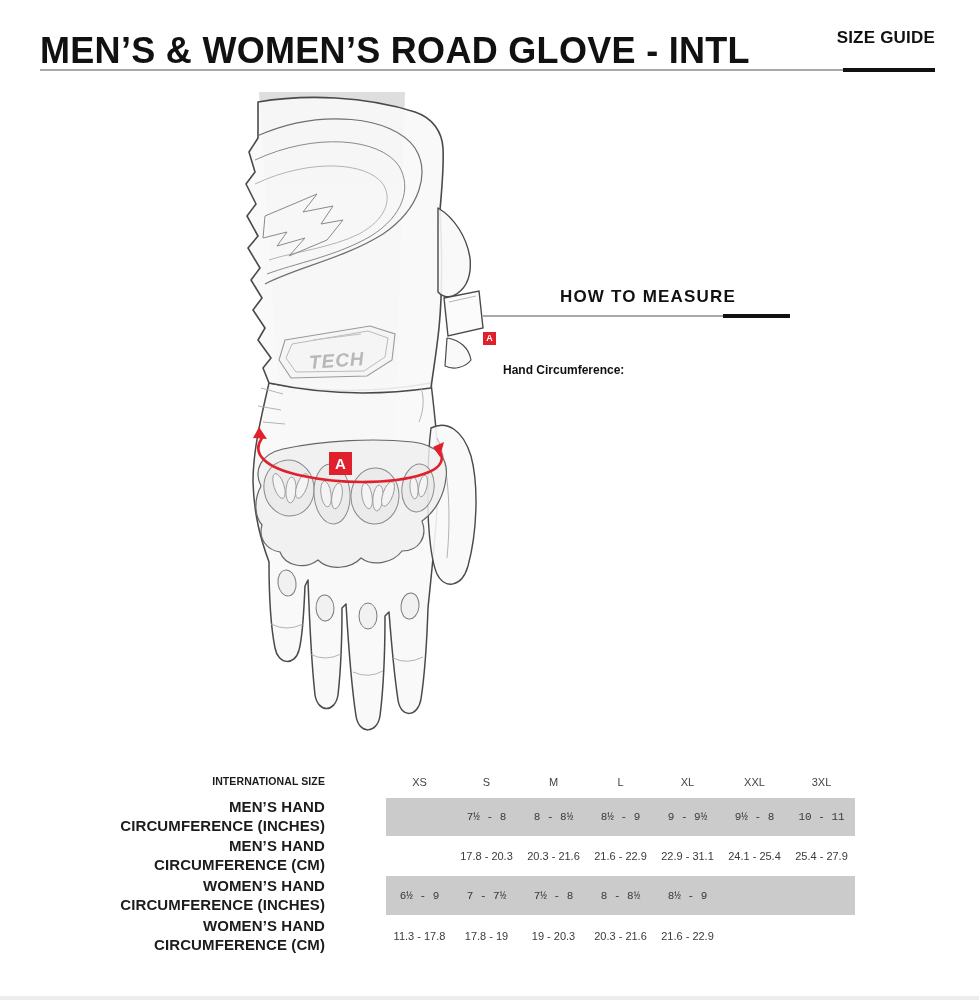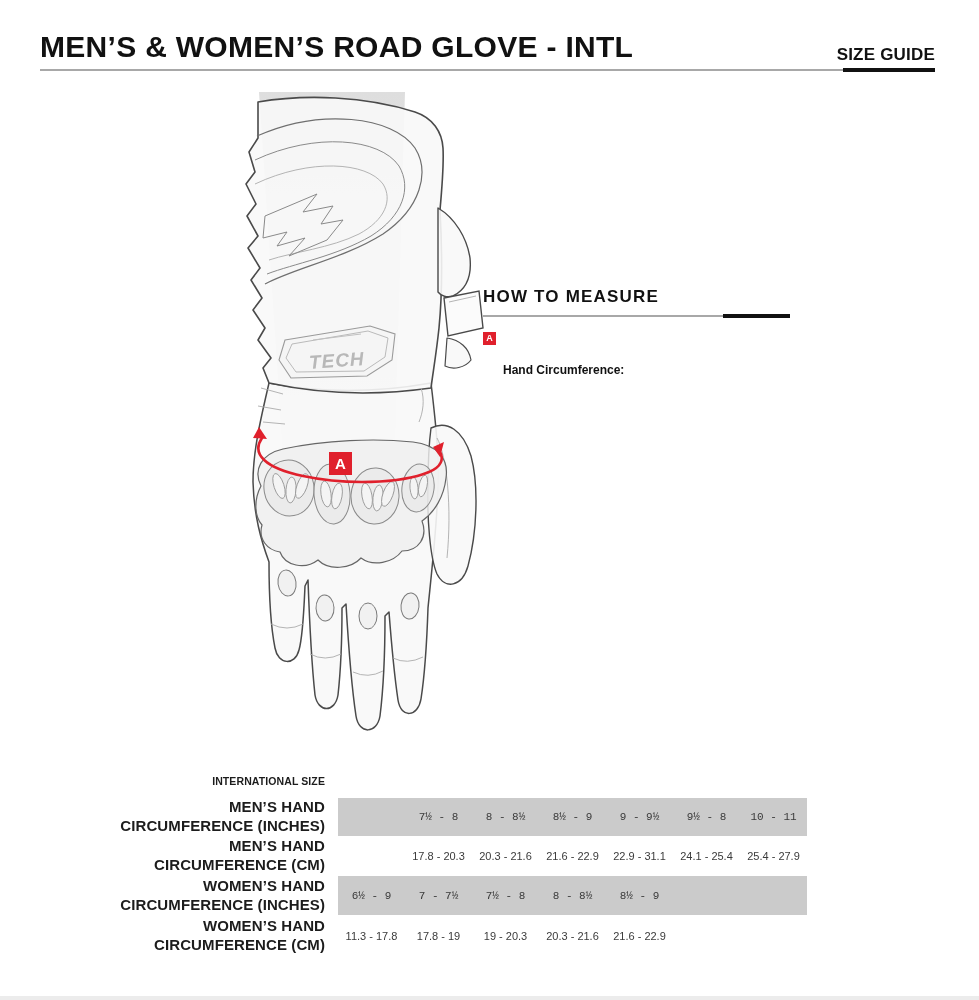--- a/index.html
+++ b/index.html
@@ -3,49 +3,49 @@
 <meta charset="utf-8">
 <style>
   * { margin:0; padding:0; box-sizing:border-box; }
   html,body { background:#fff; }
   body { font-family:"Liberation Sans", sans-serif; color:#1a1a1a; }
   .page { position:relative; width:979px; height:1000px; background:#fff; overflow:hidden; }
 
   
   .page-title {
     position:absolute; left:40px; top:30px;
-    font-size:30px; font-weight:700; letter-spacing:.3px; color:#111;
+    font-size:36px; font-weight:700; letter-spacing:.3px; color:#111;
     white-space:nowrap;
   }
   .size-guide-label {
-    position:absolute; right:44px; top:45px;
+    position:absolute; right:44px; top:28px;
     font-size:17px; font-weight:700; color:#111; letter-spacing:.2px;
   }
   .header-rule { position:absolute; left:40px; top:69px; width:895px; height:2px; background:#a8a8a8; }
   .header-rule-accent { position:absolute; left:843px; top:68px; width:92px; height:4px; background:var(--rule-dark,#111); }
 
   
   .measure { position:absolute; left:483px; top:287px; width:330px; }
-  .measure h2 { font-size:17px; font-weight:700; letter-spacing:1.2px; color:#111; }
+  .measure h2 { font-size:17px; font-weight:700; letter-spacing:1.2px; color:#111;text-align:center; }
   .measure-rule { position:relative; margin-top:7px; height:4px; }
   .measure-rule .grey { position:absolute; left:0; top:1px; width:240px; height:2px; background:#a8a8a8; }
   .measure-rule .dark { position:absolute; left:240px; top:0; width:67px; height:4px; background:var(--rule-dark,#111); }
   .measure-item { display:flex; margin-top:13px; }
   .measure-marker {
     flex:0 0 13px; width:13px; height:13px; margin-top:1px;
     background:var(--accent-red,#e0202c); color:#fff;
     font-size:9px; font-weight:700; text-align:center; line-height:13px;
   }
   .measure-text { margin-left:7px;margin-top:32px; }
   .measure-text .item-title { font-size:12px; font-weight:700; color:#111; }
   .measure-text .item-body { margin-top:3px; width:312px; font-size:11.5px; line-height:1.32; color:#222; }
 
   
   .size-table { position:absolute; left:0; top:765px; width:979px; }
-  .t-row { display:flex; }
+  .t-row { display:flex;gap:48px; }
   .t-label {
     width:325px; text-align:right; font-weight:700; color:#1c1c1c;
     display:flex; flex-direction:column; justify-content:center;
     font-size:15px; line-height:1.25; letter-spacing:.1px;
   }
   .t-cells { margin-left:13px; width:469px; display:flex; }
   .t-cells.shaded { background:var(--table-shade,#cbcbcb);font-family:Liberation Mono, monospace; }
   .t-cell {
     width:67px; display:flex; align-items:center; justify-content:center;
     font-size:11px; color:#3a3a3a; white-space:nowrap;
@@ -232,20 +232,29 @@
       <div class="measure-text">
         <div class="item-title">Hand Circumference:</div>
       </div>
     </div>
   </section>
 
   <section class="size-table">
 
     <div class="t-row t-head">
       <div class="t-label">INTERNATIONAL SIZE</div>
+      <div class="t-cells">
+        <div class="t-cell">XS</div>
+        <div class="t-cell">S</div>
+        <div class="t-cell">M</div>
+        <div class="t-cell">L</div>
+        <div class="t-cell">XL</div>
+        <div class="t-cell">XXL</div>
+        <div class="t-cell">3XL</div>
+      </div>
     </div>
 
     <div class="t-row row-1">
       <div class="t-label">
         <span>MEN’S HAND</span>
         <span>CIRCUMFERENCE (INCHES)</span>
       </div>
       <div class="t-cells shaded">
         <div class="t-cell"></div>
         <div class="t-cell">7½ - 8</div>

